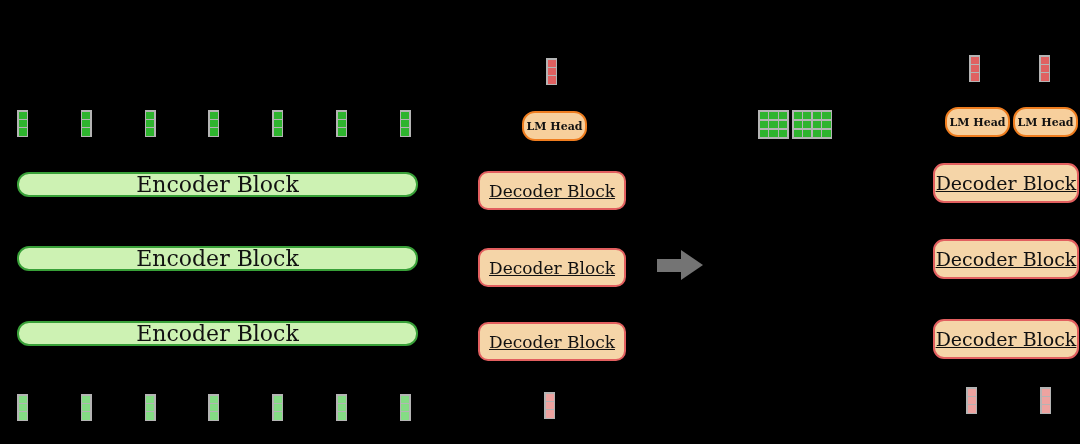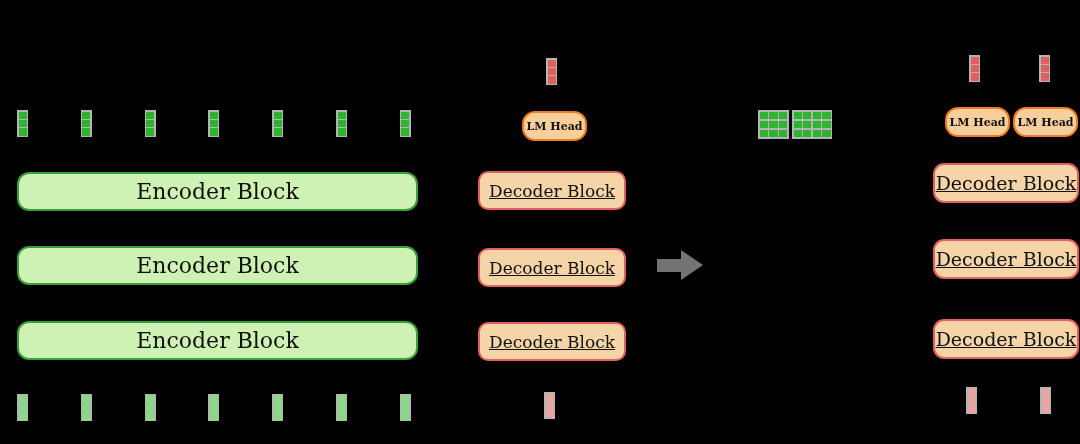--- a/index.html
+++ b/index.html
@@ -24,21 +24,21 @@
   .token.p i{background:var(--token-pink);}
   .abs{position:absolute;}
 
   .row{position:absolute;display:flex;justify-content:space-between;}
   #row-enc-out{left:17px;top:110px;width:394px;}
   #row-enc-in{left:17px;top:394px;width:394px;}
 
   
   .block{position:absolute;display:flex;align-items:center;justify-content:center;
          box-sizing:border-box;color:var(--text);white-space:nowrap;}
-  .enc{left:17px;width:401px;height:39px;background:var(--encoder-fill);
+  .enc{left:17px;width:401px;height:25px;background:var(--encoder-fill);
        border:2.5px solid var(--encoder-border);border-radius:12px;font-size:22px;}
   #enc1{top:172px}#enc2{top:246px}#enc3{top:321px}
   .dec{background:var(--decoder-fill);border:2.5px solid var(--decoder-border);border-radius:10px;text-decoration:underline;}
   .dec.mid{left:478px;width:148px;height:39px;font-size:17px;}
   #dec1{top:171px}#dec2{top:248px}#dec3{top:322px}
   .dec.big{left:933px;width:146px;height:40px;font-size:19px;border-radius:11px;}
   #rdec1{top:163px}#rdec2{top:239px}#rdec3{top:319px}
 
   .lmhead{position:absolute;width:61px;height:26px;background:var(--lmhead-fill);
           border:2.5px solid var(--lmhead-border);border-radius:13px;box-sizing:content-box;

